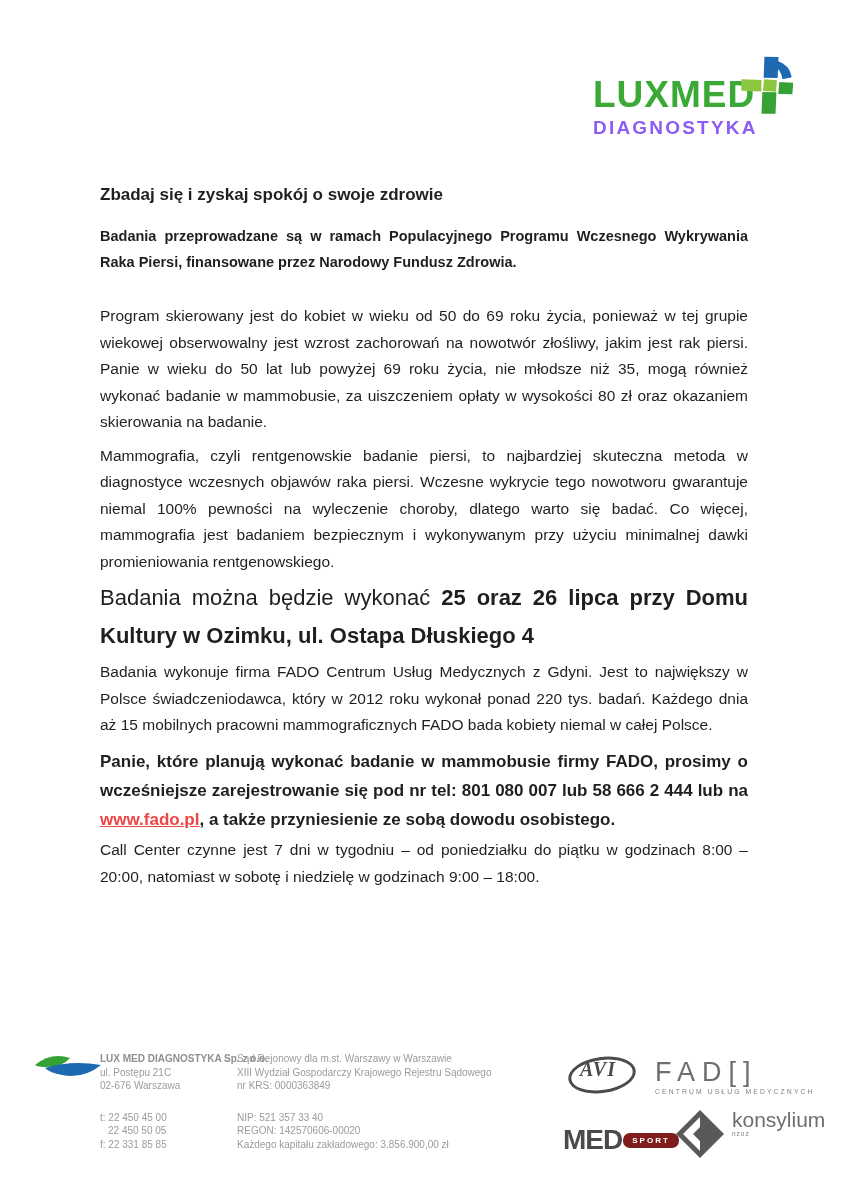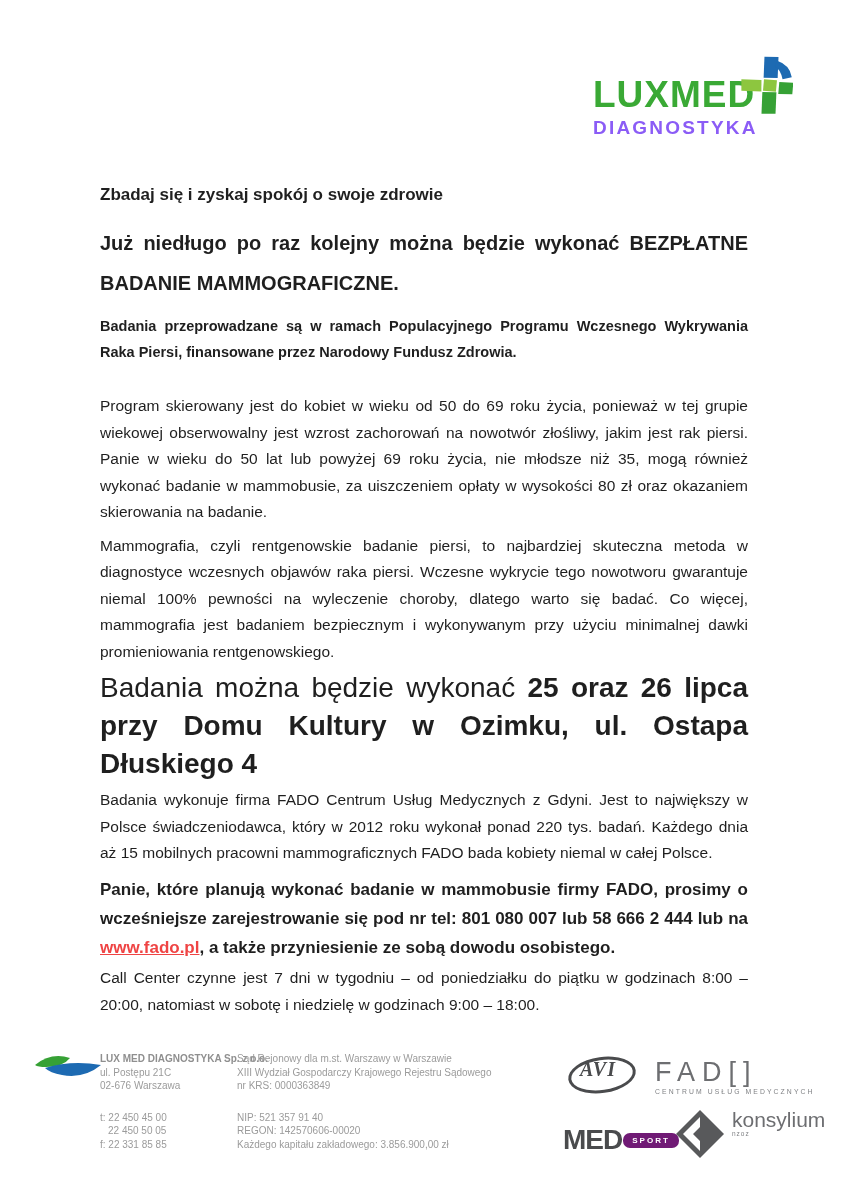--- a/index.html
+++ b/index.html
@@ -19,21 +19,21 @@
   .brand-sub{font-size:19px;font-weight:bold;letter-spacing:2.2px;color:#8b5cf6;margin-top:5px;}
   .brand-cross{position:absolute;left:741px;top:56px;width:52px;height:58px;}
 
   
   .content{position:absolute;left:100px;right:100px;top:183px;}
   .headline{font-size:17px;font-weight:bold;line-height:24px;margin:0 0 16px 0;}
   .lead{font-size:20px;font-weight:bold;line-height:40px;text-align:justify;margin:0 0 10px 0;}
   .note{font-size:14.5px;font-weight:bold;line-height:26px;text-align:justify;margin:0 0 28px 0;}
   .para{font-size:15.5px;line-height:26.5px;text-align:justify;margin:0 0 7px 0;}
   .para2{margin-bottom:4px;}
-  .event{font-size:28px;line-height:38px;text-align:justify;margin:0 0 4px 0;font-weight:normal;}
+  .event{font-size:22px;line-height:38px;text-align:justify;margin:0 0 4px 0;font-weight:normal;}
   .event b{font-weight:bold;}
   .para3{margin-bottom:8px;}
   .register{font-size:17px;font-weight:bold;line-height:29px;text-align:justify;margin:0 0 2px 0;}
   .register a{color:#ef4444;text-decoration:underline;cursor:pointer;}
   .call{font-size:15.5px;line-height:27px;text-align:justify;margin:0;}
 
   
   .footer-swoosh{position:absolute;left:33px;top:1052px;width:70px;height:28px;}
   .fcol{position:absolute;top:1052px;font-size:10px;line-height:13.5px;color:#9b9b9b;}
   .fcol1{left:100px;width:132px;}
@@ -46,21 +46,21 @@
   
   .partner{position:absolute;color:#4a4b4d;}
   .avi{left:568px;top:1048px;width:70px;height:48px;}
   .avi .ellipse{position:absolute;left:0px;top:9px;width:62px;height:30px;border:3px solid #4a4b4d;border-radius:50%;transform:rotate(-8deg);}
   .avi .avi-txt{position:absolute;left:12px;top:10px;font-family:"Liberation Serif",serif;font-style:italic;font-weight:bold;font-size:20px;letter-spacing:1px;}
   .fado{left:655px;top:1058px;text-align:left;color:#6d6e71;}
   .fado-name{font-size:27px;letter-spacing:7px;line-height:28px;}
   .fado-sub{font-size:6.8px;letter-spacing:2.1px;color:#808285;margin-top:2px;white-space:nowrap;}
   .medsport{left:563px;top:1124px;display:flex;align-items:center;}
   .med-name{font-size:28px;font-weight:800;letter-spacing:-1px;color:#4a4b4d;}
-  .sport-box{background:#701a75;color:#ffffff;font-size:8px;font-weight:bold;letter-spacing:2px;
+  .sport-box{background:#7f1d1d;color:#ffffff;font-size:8px;font-weight:bold;letter-spacing:2px;
              padding:3px 9px;border-radius:7px;margin-left:1px;}
   .konsylium{left:676px;top:1110px;display:flex;align-items:flex-start;}
   .kons-icon{width:48px;height:48px;margin-right:8px;}
   .kons-name{font-size:21px;color:#6d6e71;line-height:20px;}
   .kons-sub{font-size:6.5px;color:#808285;letter-spacing:1px;}
 </style>
 </head>
 <body>
 
 <div class="page">
@@ -76,21 +76,20 @@
       <polygon fill="#36a135" points="38,25 52,24.5 52,36 38,37"></polygon>
       <polygon fill="#36a135" points="22,36.5 36,35.5 37,57 23,58"></polygon>
       <polygon fill="#8dc63f" points="0,25.5 20,24.5 21,36 1,37"></polygon>
       <rect x="22.5" y="23.5" width="13" height="11.5" fill="#8dc63f"></rect>
     </g>
   </svg>
 
   <div class="content">
     <p class="headline">Zbadaj się i zyskaj spokój o swoje zdrowie</p>
 
-    <p class="lead">Już niedługo po raz kolejny można będzie wykonać BEZPŁATNE BADANIE MAMMOGRAFICZNE.</p>
 
     <p class="note">Badania przeprowadzane są w ramach Populacyjnego Programu Wczesnego Wykrywania Raka Piersi, finansowane przez Narodowy Fundusz Zdrowia.</p>
 
     <p class="para">Program skierowany jest do kobiet w wieku od 50 do 69 roku życia, ponieważ w tej grupie wiekowej obserwowalny jest wzrost zachorowań na nowotwór złośliwy, jakim jest rak piersi. Panie w wieku do 50 lat lub powyżej 69 roku życia, nie młodsze niż 35, mogą również wykonać badanie w mammobusie, za uiszczeniem opłaty w wysokości 80 zł oraz okazaniem skierowania na badanie.</p>
 
     <p class="para para2">Mammografia, czyli rentgenowskie badanie piersi, to najbardziej skuteczna metoda w diagnostyce wczesnych objawów raka piersi. Wczesne wykrycie tego nowotworu gwarantuje niemal 100% pewności na wyleczenie choroby, dlatego warto się badać. Co więcej, mammografia jest badaniem bezpiecznym i wykonywanym przy użyciu minimalnej dawki promieniowania rentgenowskiego.</p>
 
     <p class="event"><span>Badania można będzie wykonać </span><b>25 oraz 26 lipca przy Domu Kultury w Ozimku, ul. Ostapa Dłuskiego 4</b></p>
 
     <p class="para para3">Badania wykonuje firma FADO Centrum Usług Medycznych z Gdyni. Jest to największy w Polsce świadczeniodawca, który w 2012 roku wykonał ponad 220 tys. badań. Każdego dnia aż 15 mobilnych pracowni mammograficznych FADO bada kobiety niemal w całej Polsce.</p>
@@ -118,21 +117,21 @@
     </div>
   </div>
 
   <div class="fcol fcol2">
     <div class="fgroup">
       <div class="fline">Sąd Rejonowy dla m.st. Warszawy w Warszawie</div>
       <div class="fline">XIII Wydział Gospodarczy Krajowego Rejestru Sądowego</div>
       <div class="fline">nr KRS: 0000363849</div>
     </div>
     <div class="fgroup">
-      <div class="fline">NIP: 521 357 91 40</div>
+      <div class="fline">NIP: 521 357 33 40</div>
       <div class="fline">REGON: 142570606-00020</div>
       <div class="fline">Każdego kapitału zakładowego: 3.856.900,00 zł</div>
     </div>
   </div>
 
   <div class="partner avi">
     <div class="ellipse"></div>
     <div class="avi-txt">AVI</div>
   </div>
 

